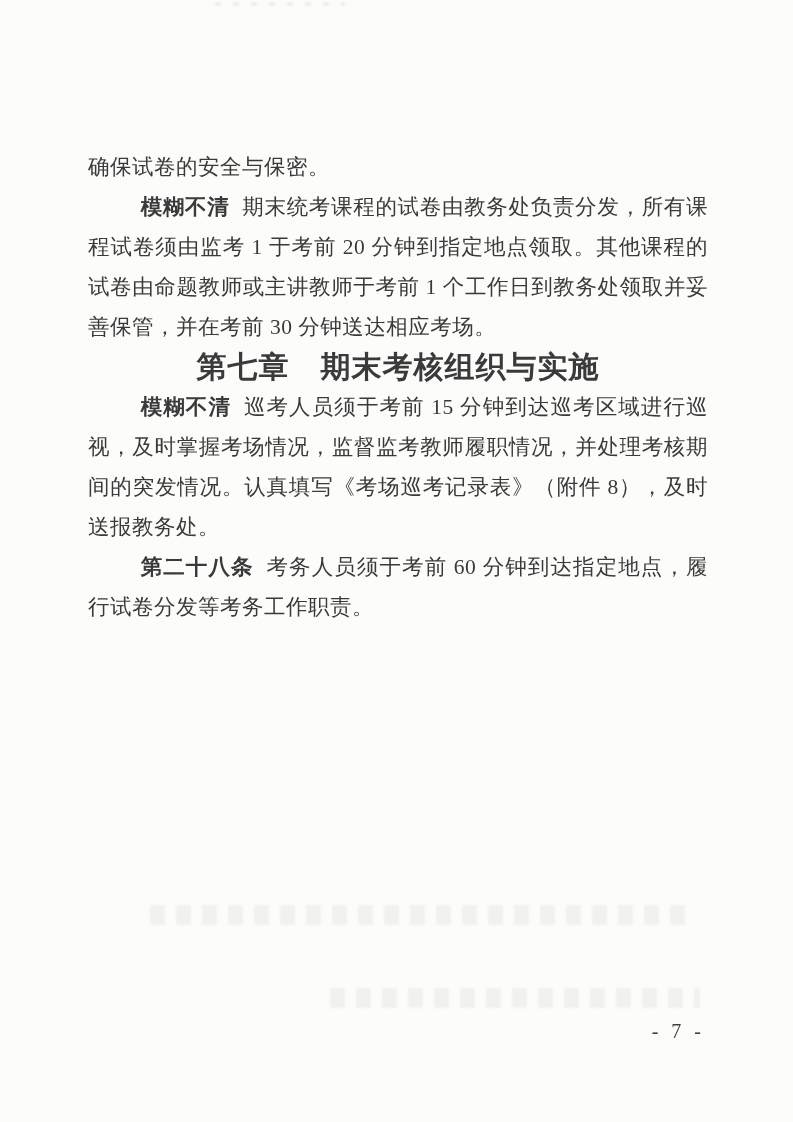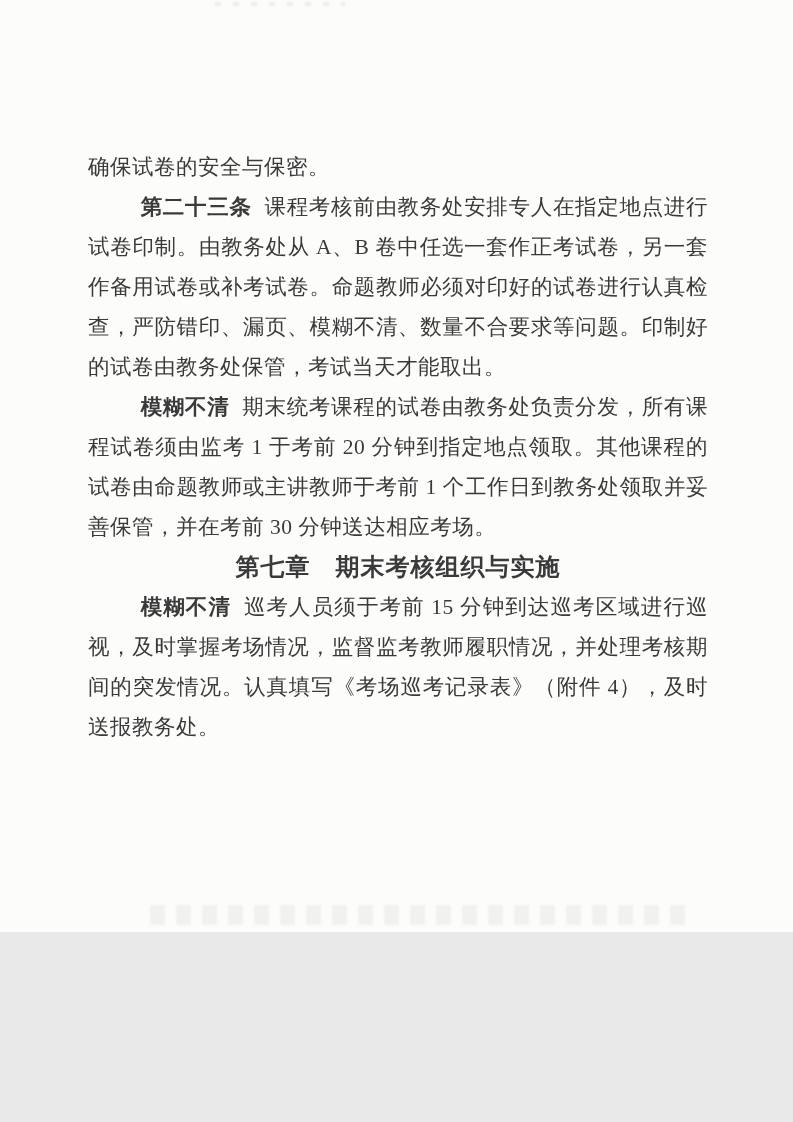--- a/index.html
+++ b/index.html
@@ -2,21 +2,21 @@
 <html style="--paper: #fcfcfb; --ink: #3a3a3a;"><head>
 <meta charset="utf-8">
 <style>
   :root{
     --paper:#fcfcfb;
     --ink:#3a3a3a;
   }
   html,body{margin:0;padding:0;background:#e9e9e9;}
   .page{
     position:relative;
-    width:793px;height:932px;
+    width:793px;height:1122px;
     margin:0 auto;
     background:var(--paper);
     overflow:hidden;
     font-family:"Liberation Serif","DejaVu Serif",serif;
     color:var(--ink);
   }
   
   .scan-smudge-top{
     position:absolute;left:215px;top:2px;width:130px;height:4px;
     background:repeating-linear-gradient(90deg,rgba(0,0,0,.12) 0 6px,transparent 6px 18px);
@@ -29,21 +29,21 @@
     text-align:justify;
   }
   .text-block p{margin:0;}
   .para-indent{text-indent:2.45em;}
   .article-label{
     font-weight:700;
     margin-right:.6em;
   }
   .chapter-heading{
     margin:0;
-    font-size:24px;font-weight:700;
+    font-size:30px;font-weight:700;
     line-height:40px;letter-spacing:1px;
     text-align:center;text-indent:0;
   }
   .page-number{
     position:absolute;
     top:1020px;right:88px;
     font-size:20px;letter-spacing:4px;
     color:#3f3f3f;
   }
   
@@ -59,30 +59,30 @@
 <body>
 
 <div class="page">
 
   <div class="scan-smudge-top"></div>
 
   <main class="text-block">
 
     <p class="para"><span>确保试卷的安全与保密。</span></p>
 
-    <p class="para para-indent"><span class="article-label">第二十三条</span><span>课程考核前由教务处安排专人在指定地点进行试卷印制。由教务处从 A、B 卷中任选一套作正考试卷，另一套作备用试卷或补考试卷。命题教师必须对印好的试卷进行认真检查，严防错印、漏页、模糊不清、数量不合要求等问题。印制好的试卷由教务处保管，考试当天才能取出。</span></p>
 
     <p class="para para-indent"><span class="article-label">模糊不清</span><span>期末统考课程的试卷由教务处负责分发，所有课程试卷须由监考 1 于考前 20 分钟到指定地点领取。其他课程的试卷由命题教师或主讲教师于考前 1 个工作日到教务处领取并妥善保管，并在考前 30 分钟送达相应考场。</span></p>
 
     <h2 class="chapter-heading">第七章　期末考核组织与实施</h2>
 
 
 
-    <p class="para para-indent"><span class="article-label">模糊不清</span><span>巡考人员须于考前 15 分钟到达巡考区域进行巡视，及时掌握考场情况，监督监考教师履职情况，并处理考核期间的突发情况。认真填写《考场巡考记录表》（附件 4），及时送报教务处。</span></p>
+    <p class="para para-indent"><span class="article-label">模糊不清</span><span>巡考人员须于考前 15 分钟到达巡考区域进行巡视，及时掌握考场情况，监督监考教师履职情况，并处理考核期间的突发情况。认真填写《考场巡考记录表》（附件 8），及时送报教务处。</span></p>
 
+    <p class="para para-indent"><span class="article-label">第二十八条</span><span>考务人员须于考前 60 分钟到达指定地点，履行试卷分发等考务工作职责。</span></p>
 
   </main>
 
   <div class="bleed bleed-1"></div>
   <div class="bleed bleed-2"></div>
 
   <div class="page-number">- 7 -</div>
 
 </div>
 

